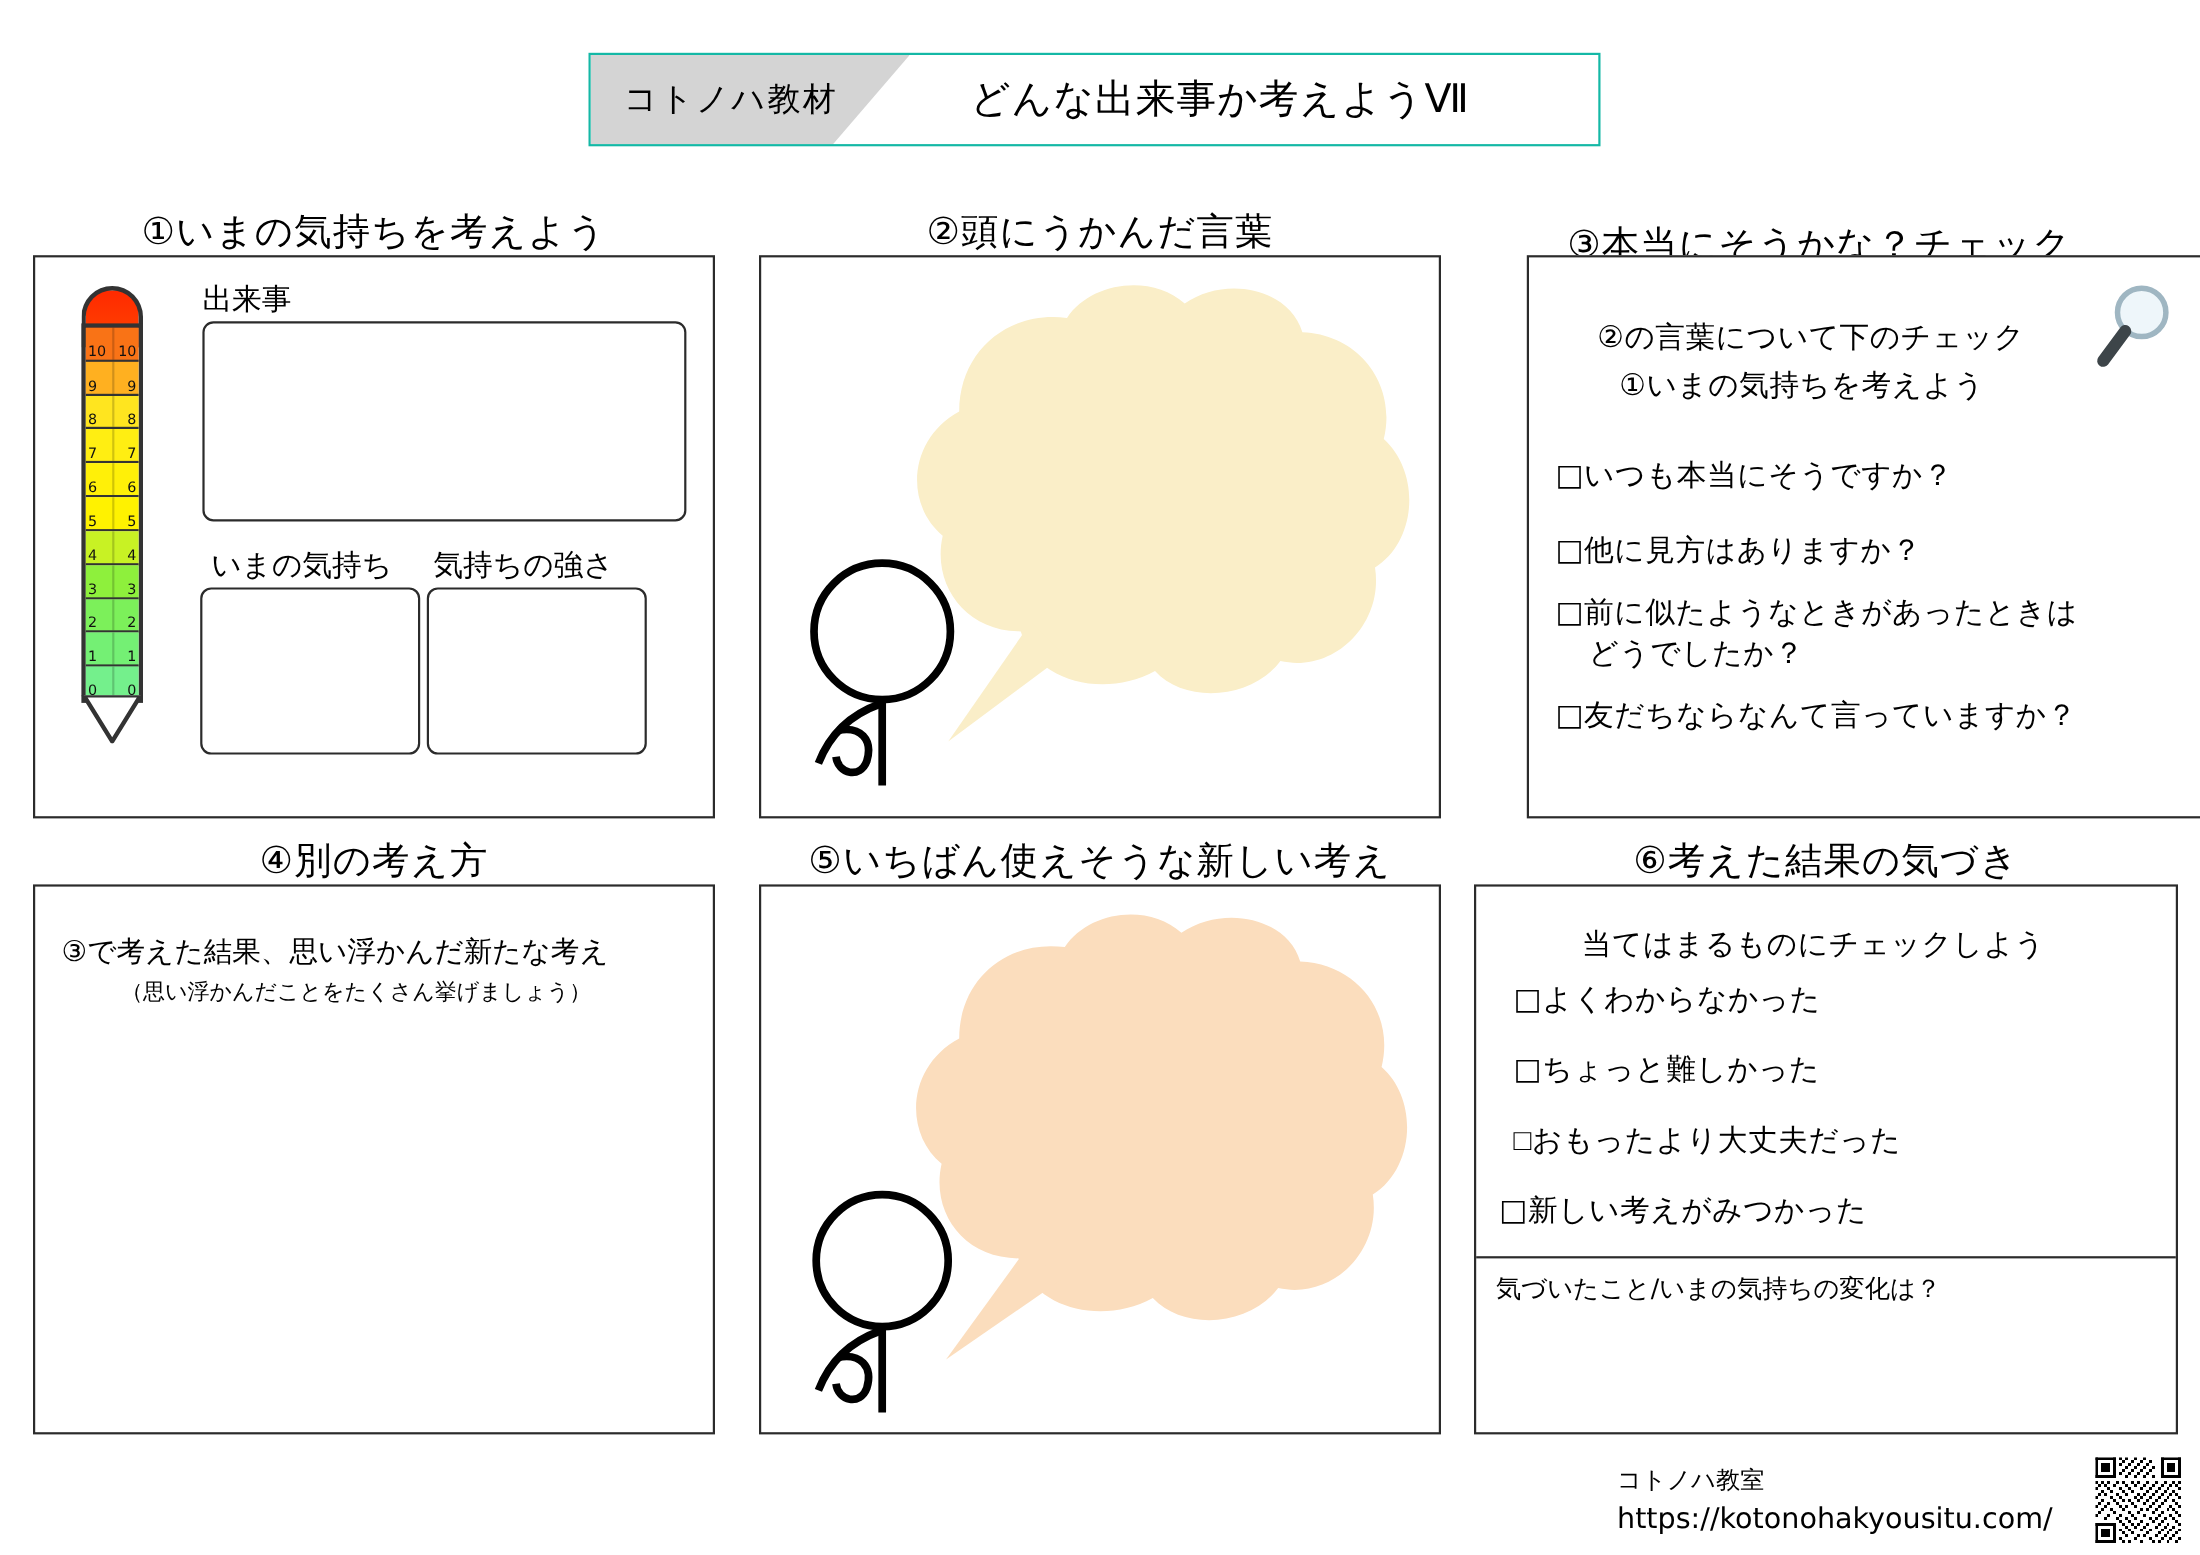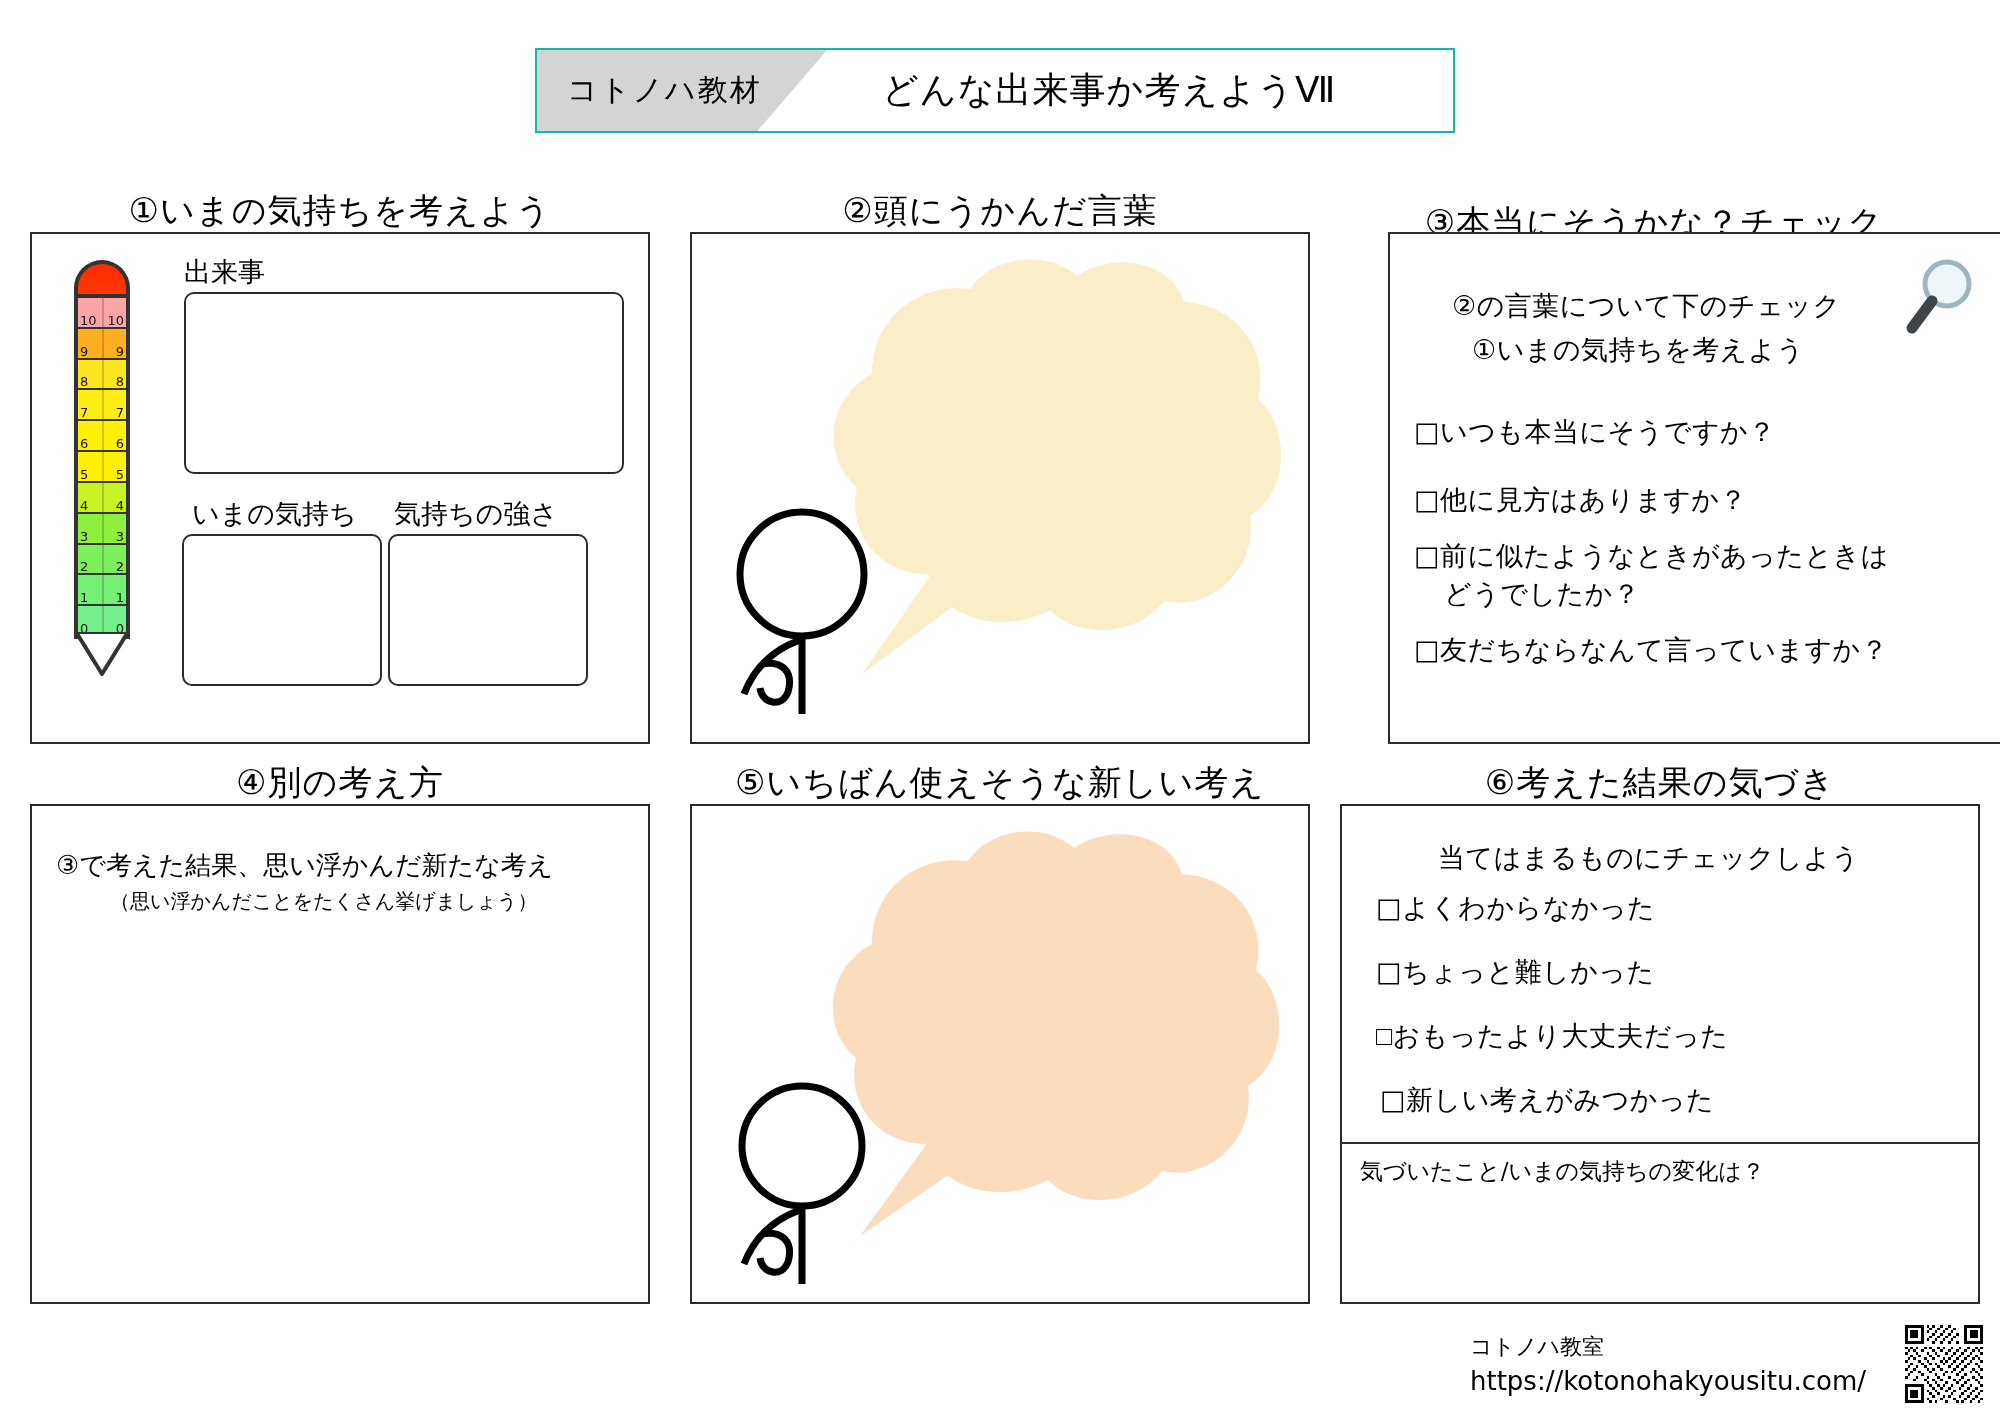--- a/index.html
+++ b/index.html
@@ -103,21 +103,21 @@
     </div>
   </div>
 
   <div class="sec-head" style="left:30px;top:188px;width:620px;">①いまの気持ちを考えよう</div>
 
   <div class="panel" style="left:30px;top:232px;width:620px;height:512px;">
 
     <div class="thermo" style="left:42px;top:26px;">
       <div class="thermo-bulb"></div>
       <div class="thermo-col" id="thermo-col">
-          <div class="t-cell" style="background: #fca5a5;">
+          <div class="t-cell" style="background: #f97316;">
             <div class="ln"></div>
             <div class="nl">10</div>
             <div class="nr">10</div>
           </div>
           <div class="t-cell" style="background: rgb(255, 176, 32);">
             <div class="ln"></div>
             <div class="nl">9</div>
             <div class="nr">9</div>
           </div>
           <div class="t-cell" style="background: rgb(255, 229, 31);">
@@ -267,21 +267,21 @@
 
     <div class="chk" style="left:34px;top:84px;">
       <span class="bx">□</span><span>よくわからなかった</span>
     </div>
     <div class="chk" style="left:34px;top:148px;">
       <span class="bx">□</span><span>ちょっと難しかった</span>
     </div>
     <div class="chk" style="left:34px;top:212px;font-family:Liberation Mono, monospace;">
       <span class="bx">□</span><span>おもったより大丈夫だった</span>
     </div>
-    <div class="chk" style="left:38px;top:276px;">
+    <div class="chk" style="left:21px;top:276px;">
       <span class="bx">□</span><span>新しい考えがみつかった</span>
     </div>
 
     <div style="position:absolute;left:0;top:336px;width:100%;height:2px;background:#2b2b2b;"></div>
     <div class="note" style="left:18px;top:350px;font-size:23px;">気づいたこと/いまの気持ちの変化は？</div>
     <div style="position:absolute;left:0;top:336px;width:100%;height:160px;"></div>
   </div>
 
   <div class="footer">
     <div class="l1">コトノハ教室</div>

